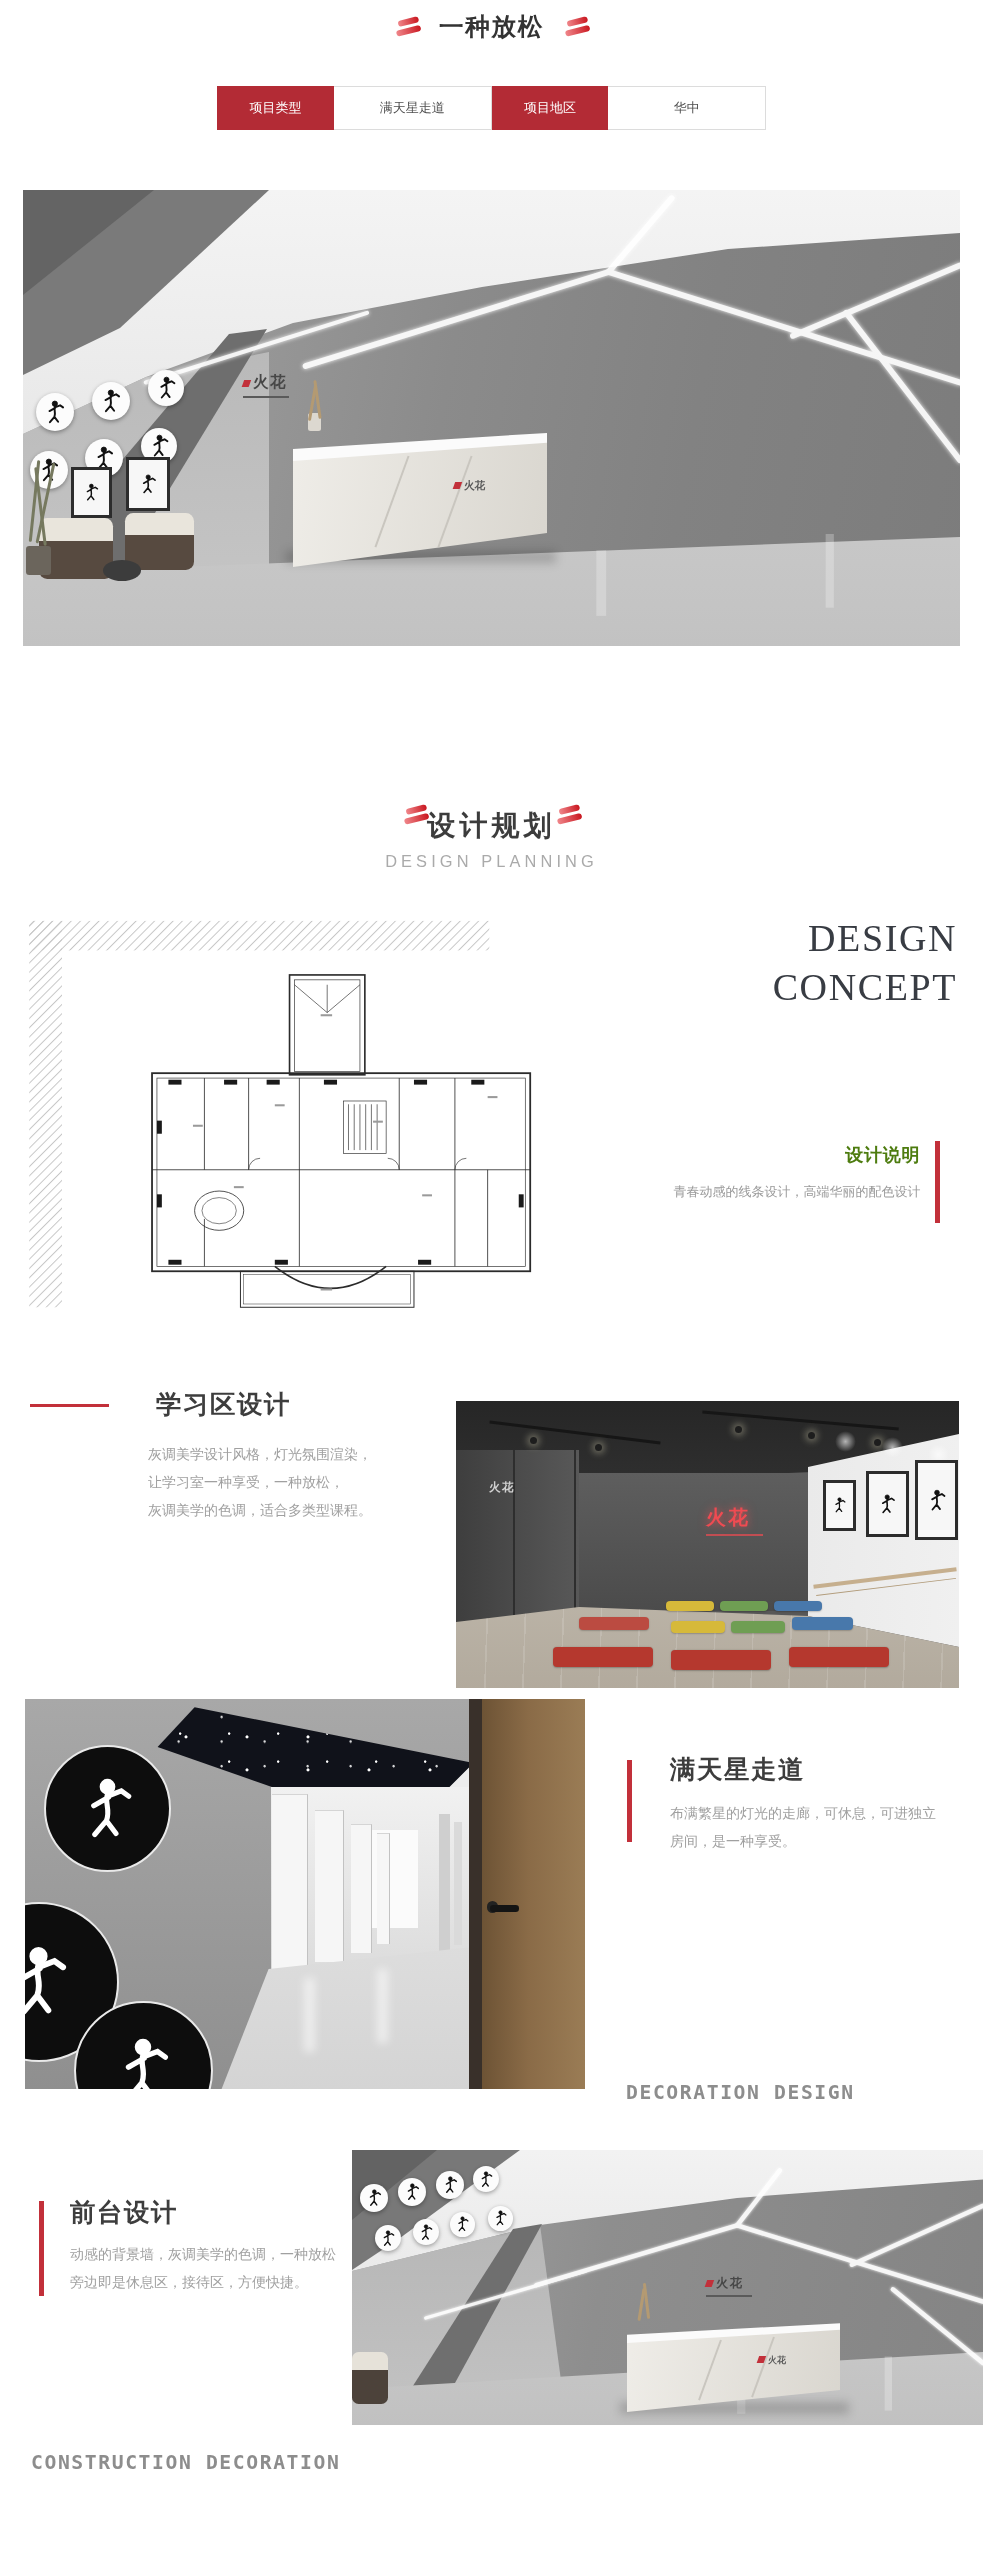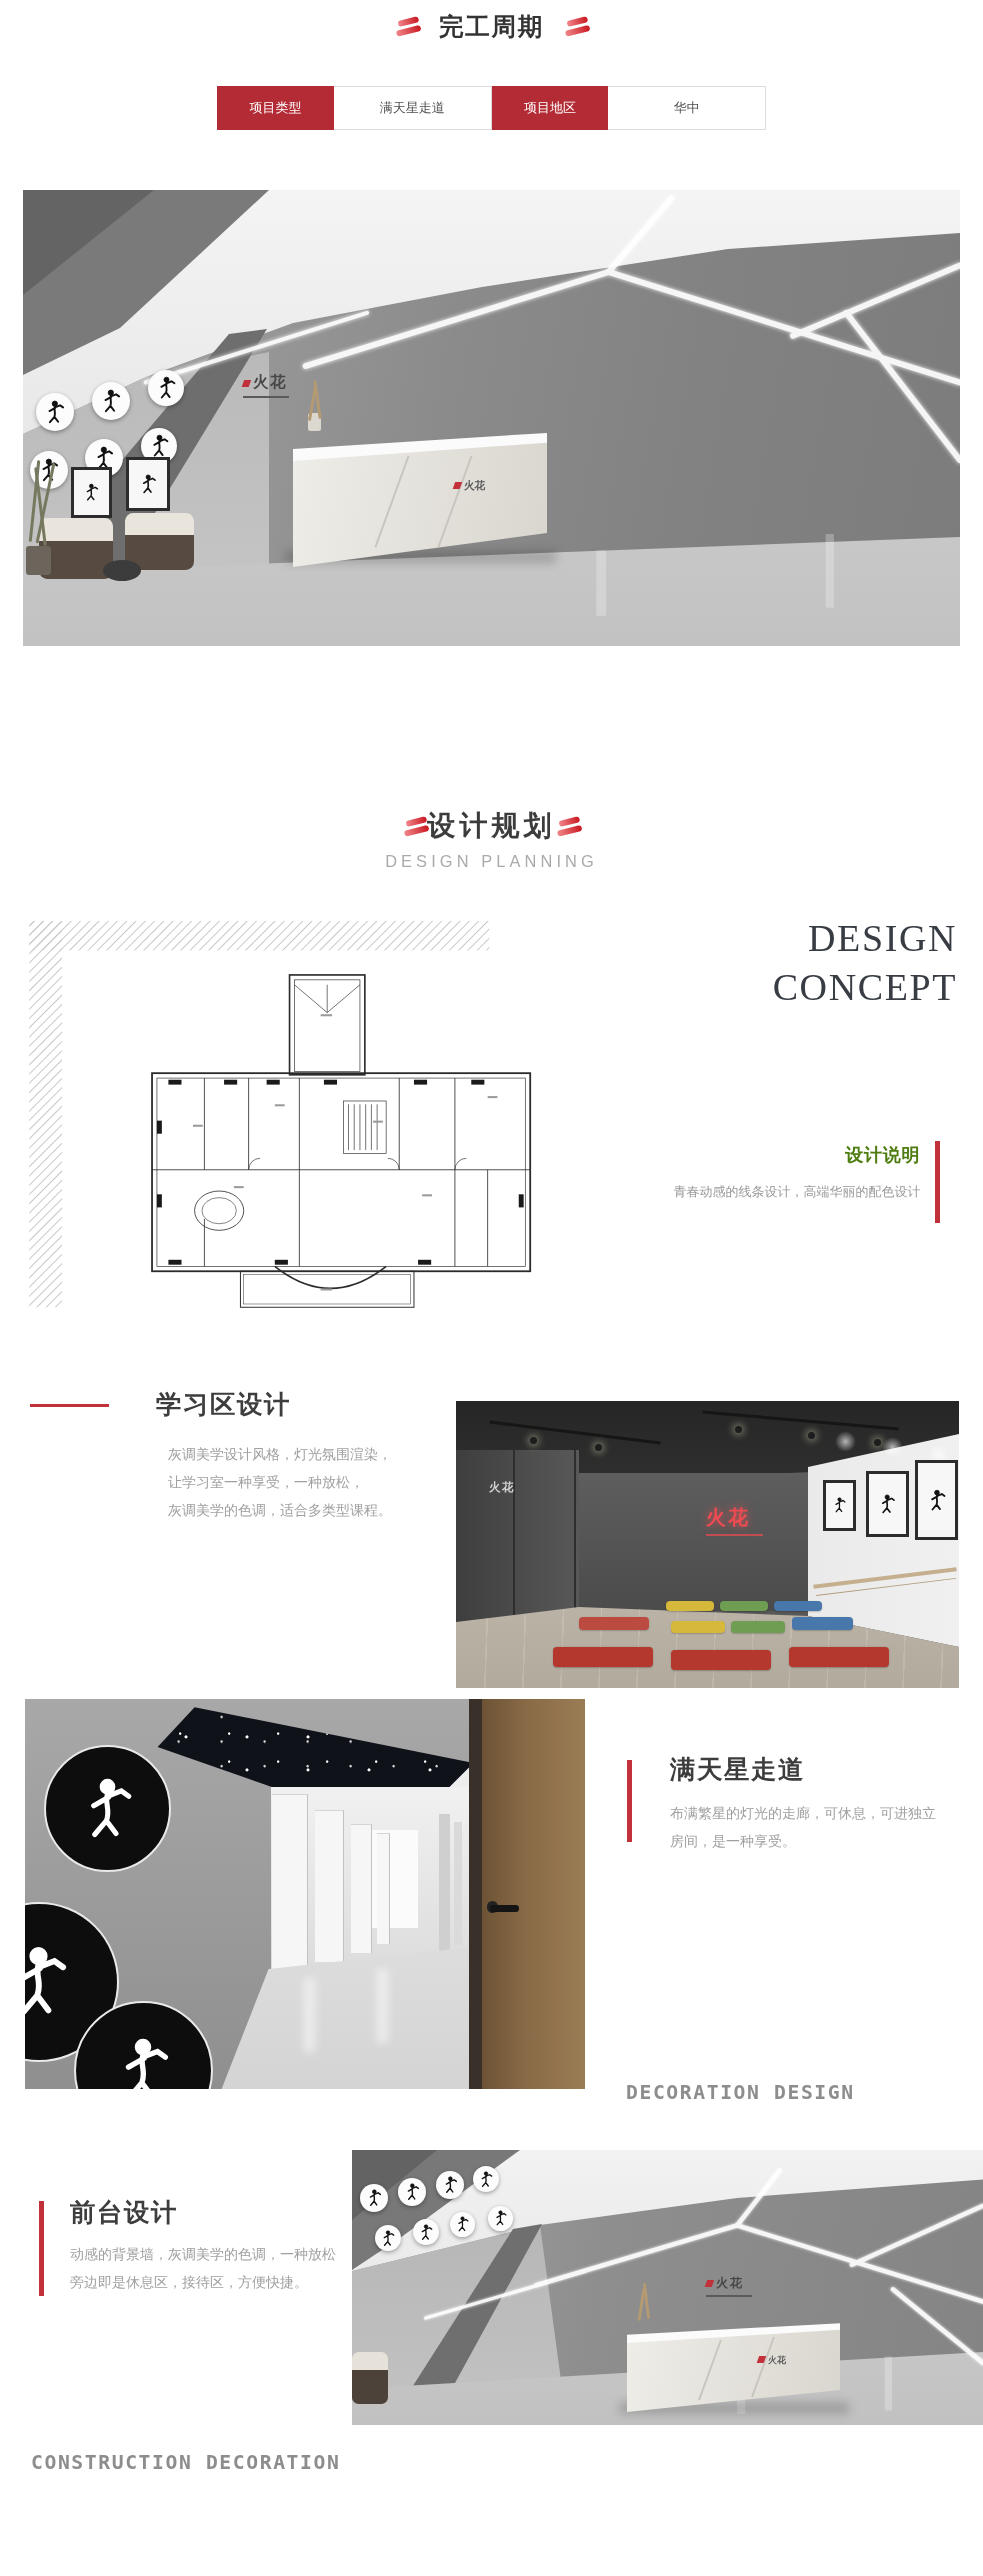--- a/index.html
+++ b/index.html
@@ -20,21 +20,21 @@
 
   
   .info-table{position:absolute;left:217px;top:86px;width:549px;}
   .info-row{display:flex;height:44px;margin-bottom:3.3px;}
   .cell{display:flex;align-items:center;justify-content:center;font-size:13px;box-sizing:border-box;}
   .cell.lab{width:124px;background:#b32b35;color:#fff;}
   .cell.val{width:167px;background:#fff;border:0.8px solid #dcdcdc;border-left:none;color:#4f4f4f;}
 
   
   .sec-head{position:absolute;top:807px;left:0;width:100%;text-align:center;}
-  .sec-head .row{display:flex;justify-content:center;align-items:center;}
+  .sec-head .row{display:flex;justify-content:center;align-items:flex-start;}
   .sec-head h2{margin:0;font-size:28px;font-weight:bold;color:#3c3c3c;letter-spacing:4.1px;}
   .sec-head p{margin:6.6px 0 0;font-size:16.4px;color:#aaa;letter-spacing:4.1px;}
 
   
   .plan{position:absolute;left:29px;top:916px;}
 
   
   .concept-big{position:absolute;right:26px;top:914px;text-align:right;
                font-family:"Liberation Serif",serif;font-size:38px;line-height:49px;
                color:#383c43;letter-spacing:1.6px;}
@@ -180,21 +180,21 @@
   </defs>
 </svg>
 
 <div class="page">
 
   <header class="main-title">
     <span class="dmark">
         <i></i>
         <i></i>
       </span>
-    <h1>完工周期</h1>
+    <h1>一种放松</h1>
     <span class="dmark">
         <i></i>
         <i></i>
       </span>
   </header>
 
   <div class="info-table">
     <div class="info-row">
       <div class="cell lab">项目类型</div>
       <div class="cell val">满天星走道</div>
@@ -392,21 +392,21 @@
   <div class="concept-note">
     <div class="txt">
       <h3>设计说明</h3>
       <p>青春动感的线条设计，高端华丽的配色设计</p>
     </div>
     <div class="vbar"></div>
   </div>
 
   <div class="redline"></div>
   <h3 class="h3big" style="left:156px;top:1388px">学习区设计</h3>
-  <div class="ptext" style="left:168px;top:1440px">
+  <div class="ptext" style="left:148px;top:1440px">
     <span>灰调美学设计风格，灯光氛围渲染，</span>
     <span>让学习室一种享受，一种放松，</span>
     <span>灰调美学的色调，适合多类型课程。</span>
   </div>
 
   <div class="imgbox studio">
     <div class="fill s-ceiling"></div>
     <div class="abs s-backwall"></div>
     <div class="abs s-mirror">
       <div class="seamline" style="left:57px"></div>

